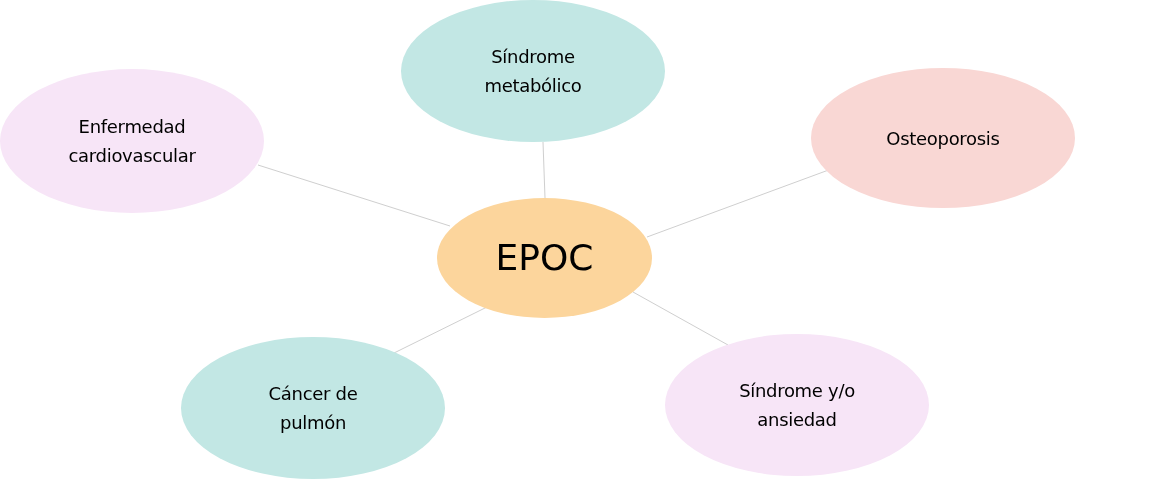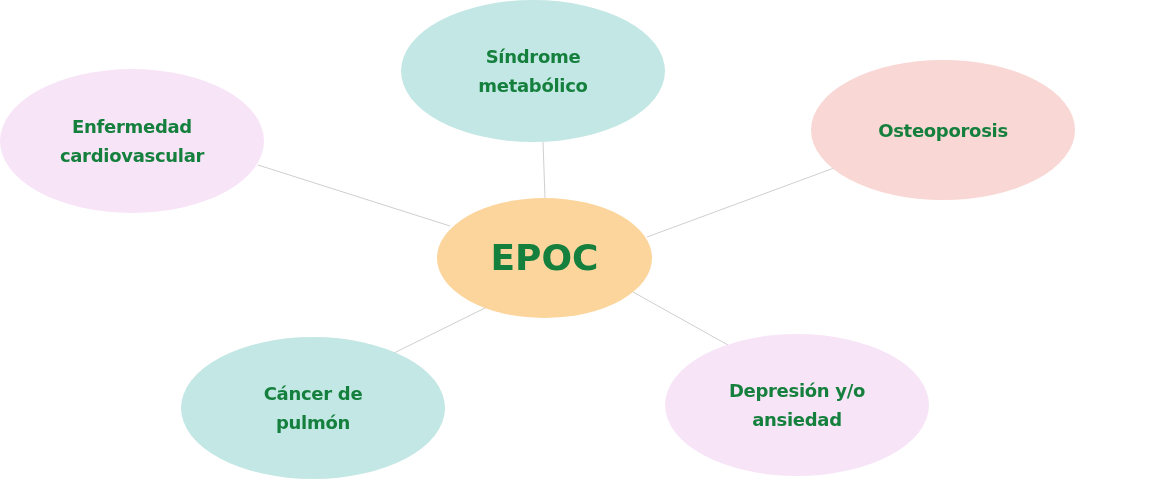--- a/index.html
+++ b/index.html
@@ -1,21 +1,21 @@
 <!DOCTYPE html>
 <html><head>
   <meta charset="utf-8">
   <style>
     html, body { margin: 0; padding: 0; background: #ffffff; }
     body { width: 1151px; height: 485px; position: relative; overflow: hidden;
            font-family: "DejaVu Sans", sans-serif; }
     svg.links { position: absolute; left: 0; top: 0; width: 1151px; height: 485px; }
     .node { position: absolute; border-radius: 50%; display: flex; align-items: center;
             justify-content: center; text-align: center; box-sizing: border-box; }
-    .node .label { font-weight: bold; color: #15803d; font-size: 18px; line-height: 29px;
+    .node .label { font-weight: normal; color: #000000; font-size: 18px; line-height: 29px;
                    letter-spacing: -0.3px; white-space: pre-line; }
     .node.center .label { font-size: 36px; line-height: 40px; letter-spacing: 0; }
   </style>
 </head>
 <body>
 
 <svg class="links" viewBox="0 0 1151 485">
   <line x1="545" y1="198" x2="543" y2="142" stroke="#cfcfcf" stroke-width="1"></line>
   <line x1="450" y1="226" x2="258" y2="165" stroke="#cfcfcf" stroke-width="1"></line>
   <line x1="647" y1="237" x2="834" y2="168" stroke="#cfcfcf" stroke-width="1"></line>
@@ -26,29 +26,29 @@
 <div class="node" style="left:401px; top:0px; width:264px; height:142px; background:#C2E7E4;">
   <span class="label">Síndrome
 metabólico</span>
 </div>
 
 <div class="node" style="left:0px; top:69px; width:264px; height:144px; background:#F7E5F7;">
   <span class="label">Enfermedad
 cardiovascular</span>
 </div>
 
-<div class="node" style="left:811px; top:60px; width:264px; height:140px; background:#F9D7D4;">
+<div class="node" style="left:811px; top:68px; width:264px; height:140px; background:#F9D7D4;">
   <span class="label">Osteoporosis</span>
 </div>
 
 <div class="node" style="left:181px; top:337px; width:264px; height:142px; background:#C2E7E4;">
   <span class="label">Cáncer de
 pulmón</span>
 </div>
 
 <div class="node" style="left:665px; top:334px; width:264px; height:142px; background:#F7E5F7;">
-  <span class="label">Depresión y/o
+  <span class="label">Síndrome y/o
 ansiedad</span>
 </div>
 
 <div class="node center" style="left:437px; top:198px; width:215px; height:120px; background:#FCD59C;text-align:right;">
   <span class="label">EPOC</span>
 </div>
 
 </body></html>

